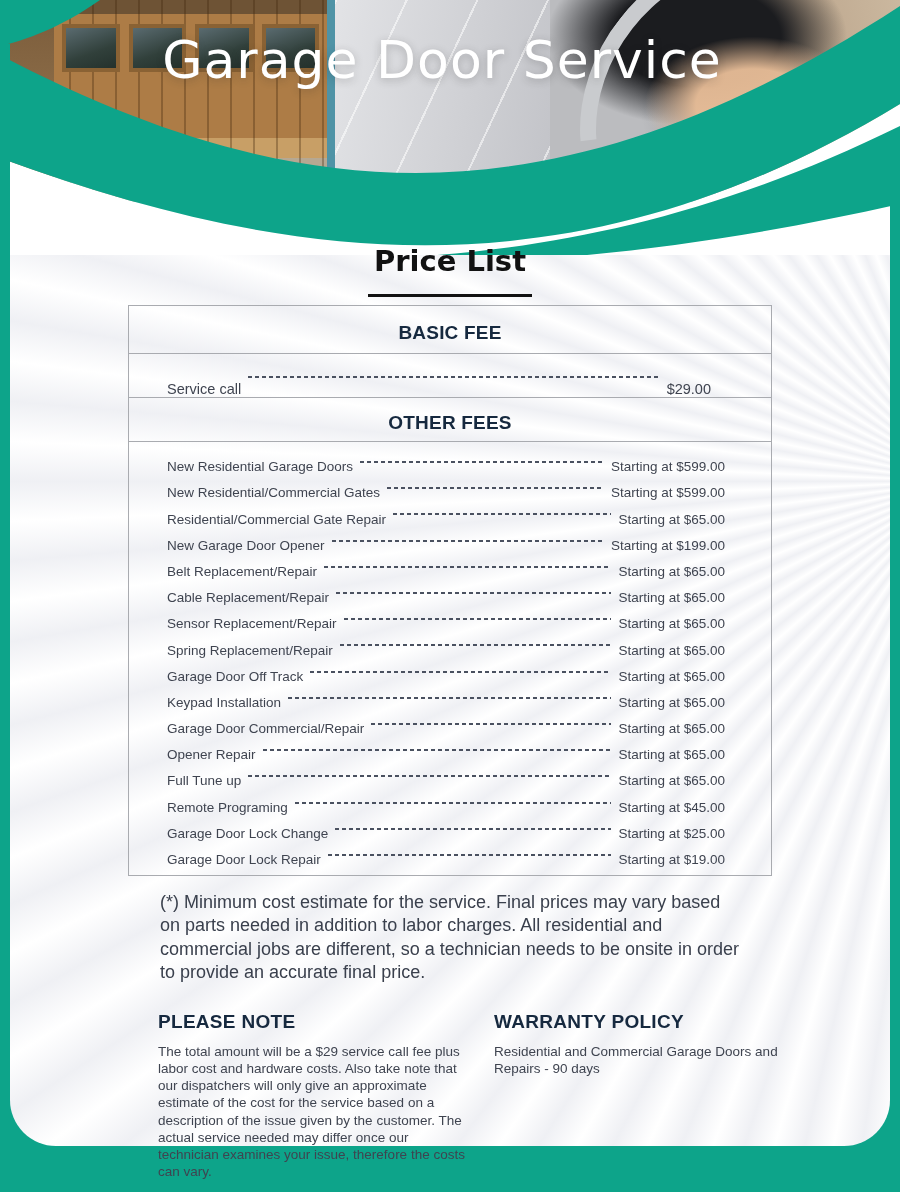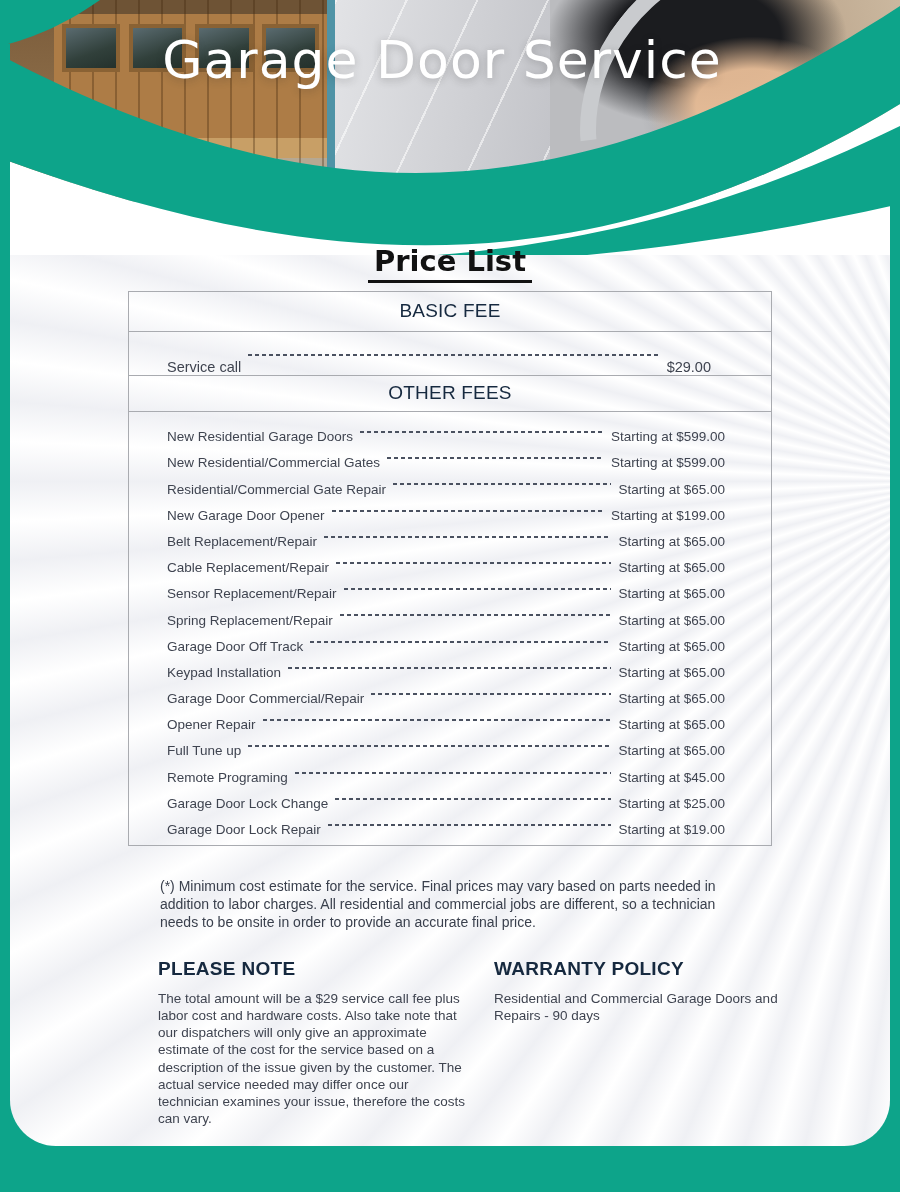--- a/index.html
+++ b/index.html
@@ -53,35 +53,35 @@
     font-family:"DejaVu Sans", sans-serif; font-size:52px; font-weight:500;
     color:#ffffff; letter-spacing:1px; text-shadow:0 2px 8px rgba(40,40,40,.25);
   }
 
   
   .content { position:absolute; inset:0; z-index:2; color:var(--text,#3f4450); }
   .list-title { margin-top:244px; text-align:center; }
   .list-title span {
     display:inline-block; font-family:"DejaVu Sans", sans-serif;
     font-size:29px; font-weight:bold; color:#121212;
-    border-bottom:3px solid #121212; padding:0 6px 2px;
+    border-bottom:3px solid #121212; padding:0 6px 16px;
   }
   .price-box { width:644px; margin:8px auto 0; border:1px solid #a9abb0; background:rgba(255,255,255,.0); }
-  .sec-head { text-align:center; font-size:19px; font-weight:normal; color:var(--navy,#16293f);
-      letter-spacing:.2px; border-bottom:1px solid #a9abb0; padding:8px 0 9px; }
+  .sec-head { text-align:center; font-size:19px; font-weight:bold; color:var(--navy,#16293f);
+      letter-spacing:.2px; border-bottom:1px solid #a9abb0; padding:8px 0 9px;margin-top:8px; }
   .sec-head.other { padding:6px 0 7px; }
   .row { display:flex; align-items:flex-end; }
   .basic-row { height:44px; padding:0 60px 0 38px; font-size:14.5px; border-bottom:1px solid #a9abb0; }
   .items { padding:6px 0 8px; }
   .item-row { height:26.2px; padding:0 46px 0 38px; font-size:13.5px; }
   .leader { flex:1; align-self:center; height:2px; margin:2px 7px 0;
       background:repeating-linear-gradient(90deg,#4a5160 0 4px, rgba(0,0,0,0) 4px 7px); }
   .price { white-space:nowrap; }
 
-  .footnote { width:580px; margin:31px auto 0; font-size:14px; line-height:1.3; color:#3a404d; }
+  .footnote { width:580px; margin:15px auto 0; font-size:18px; line-height:1.3; color:#3a404d; }
 
   .bottom-cols { display:grid; grid-template-columns:312px 1fr; gap:24px; margin:26px 110px 0 158px; }
   .bottom-cols h3 { font-size:19px; font-weight:bold; color:var(--navy,#16293f); letter-spacing:.3px; margin-bottom:10px; }
   .bottom-cols p { font-size:13.5px; line-height:1.28; color:#3f4450; }
 </style>
 </head>
 <body>
 
 <div class="page"></div>
 

